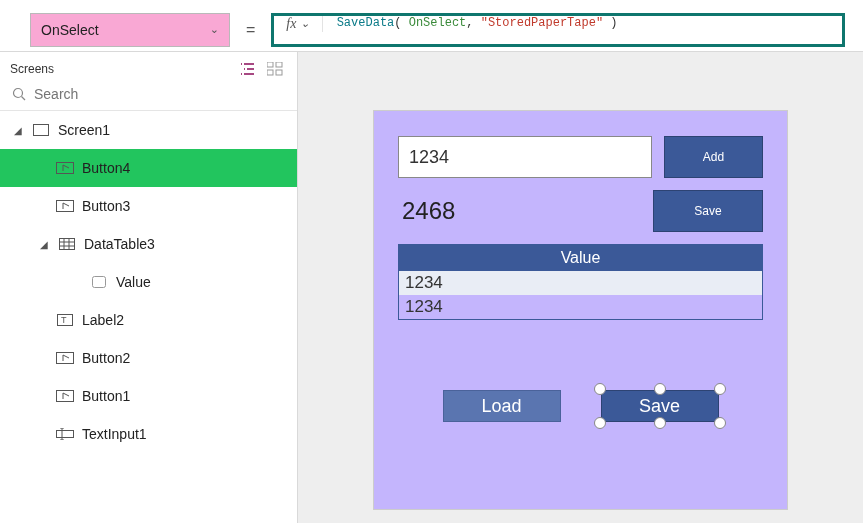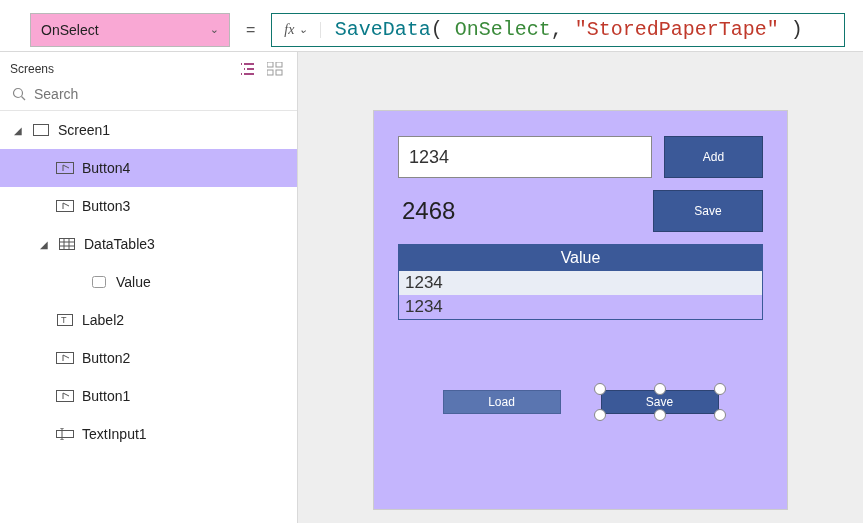--- a/index.html
+++ b/index.html
@@ -19,33 +19,33 @@
     background:#fff;
   }
   .prop-dd {
     width:200px; height:34px; border:1px solid #b9b9b9;
     display:flex; align-items:center; justify-content:space-between;
     padding:0 10px; background:#f9a8d4;
   }
   .chev { font-size:11px; color:#555; }
   .equals { font-size:16px; color:#555; margin:0 4px;}
   .fx-box {
-    flex:1; height:34px; border:1px solid #0f766e;
-    display:flex; align-items:center;
+    flex:1; height:34px; border:3px solid #0f766e;
+    display:flex; align-items:flex-start;
   }
   .fx-label {
     display:flex; align-items:center; padding:0 12px;
     border-right:1px solid #e3e3e3;
     font-style:italic; font-family:"Segoe UI", serif;
     color:#555; gap:4px;
   }
   .formula {
     display:flex; align-items:center; padding:0 14px;
     font-family: Consolas, "Courier New", monospace;
-    font-size:20px; white-space:pre;
+    font-size:12px; white-space:pre;
   }
   .tok-fn { color:#0a7a88; }
   .tok-id { color:#3a8a3a; }
   .tok-str { color:#c0392b; }
   .tok-punc { color:#333; }
 
   .workspace { display:flex; height:calc(523px - 52px); }
   .sidebar {
     width:298px; border-right:1px solid #d9d9d9;
     background:#fff;
@@ -68,21 +68,21 @@
     border:none; outline:none; flex:1; font-size:14px; color:#555; background:transparent;
   }
   .tree { font-size:14px; overflow:auto; }
   .tree-row {
     display:flex; align-items:center; height:38px;
     padding-left:10px; gap:8px; cursor:default;
   }
   .tree-row.l1 { padding-left:14px; }
   .tree-row.l2 { padding-left:56px; }
   .tree-row.l3 { padding-left:90px; }
-  .tree-row.selected { background:#c4b5fd; }
+  .tree-row.selected { background:#22c55e; }
   .tree-arrow { width:10px; font-size:10px; color:#555; display:inline-block;}
   .ico { width:18px; height:14px; display:inline-flex; align-items:center; justify-content:center;}
   svg { display:block; }
 
   .canvas {
     flex:1; background:#eee; display:flex;
     justify-content:center; align-items:flex-start;
     padding-top:58px;
   }
   .app-frame {
@@ -95,21 +95,21 @@
   .input-main {
     flex:1; height:42px; border:1px solid #888;
     padding:0 10px; font-size:18px; color:#333; outline:none;
     margin-right:12px;
   }
   .btn {
     width:110px; height:42px; background:#3b5998; color:#fff;
     border:1px solid #2d4373; font-size:12px;
     display:flex; align-items:center; justify-content:center;
   }
-  .btn.small { width:118px; height:24px; font-size:12px;}
+  .btn.small { width:118px; height:32px; font-size:18px;}
   .result { font-size:24px; margin-left:4px; }
   .table { border:1px solid #3b5998; margin-top:12px; }
   .th { background:#3b5998; color:#fff; text-align:center; padding:4px 0; font-size:16px;}
   .td { padding:2px 6px; font-size:17px; color:#333; }
   .td.alt { background:#e9edf5; }
   .btnrow { display:flex; justify-content:center; gap:40px; margin-top:70px;}
   .btn-load { background:#5a75b0; border-color:#4a629a; }
   .sel-wrap { position:relative; }
   .sel-handle {
     position:absolute; width:12px; height:12px; border:1px solid #888;

